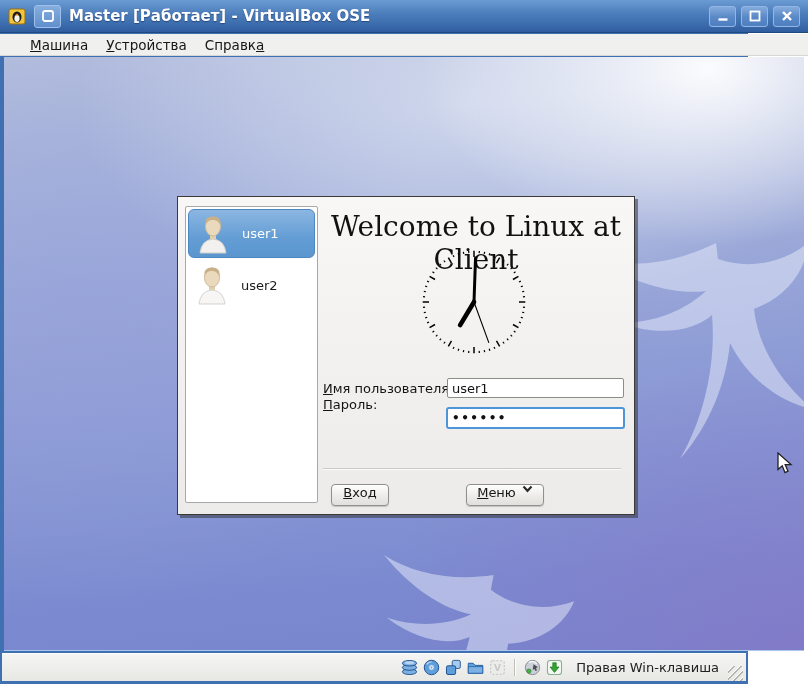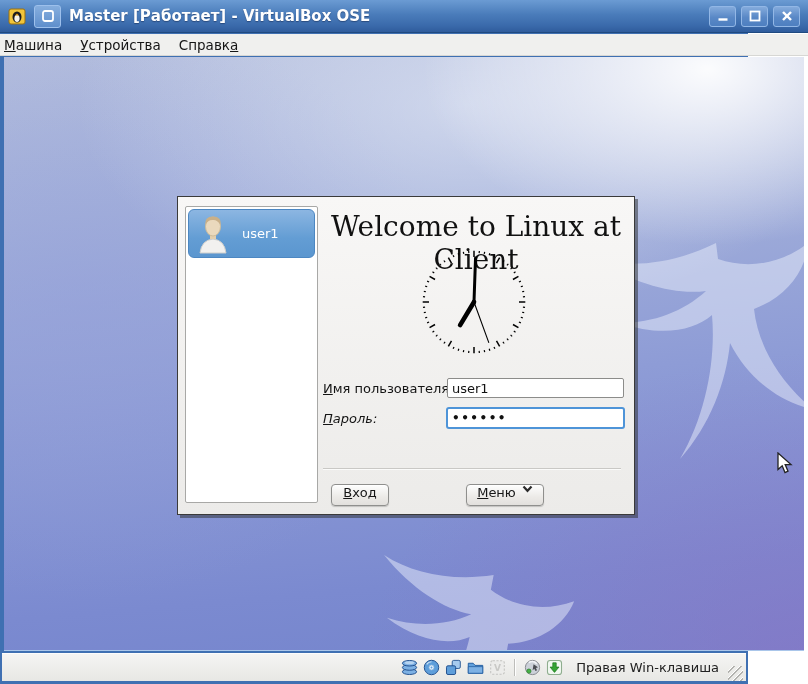--- a/index.html
+++ b/index.html
@@ -20,21 +20,21 @@
   .title-text { color:#fff; font-weight:bold; font-size:15px; text-shadow:0 1px 1px rgba(20,40,80,.5);
     white-space:nowrap; overflow:hidden; }
   .win-controls { margin-left:auto; display:flex; gap:5px; }
   .win-btn { width:27px; height:21px; border-radius:3px;
     background:linear-gradient(180deg,#84abdc,#5988c6 55%,#4e7fc0);
     border:1px solid #92b7e6; display:flex; align-items:center; justify-content:center; }
 
   
   .menubar { position:absolute; left:0; top:34px; width:808px; height:22px;
     background:#f0f0ee; border-bottom:1px solid #d7d7d4;
-    display:flex; align-items:center; gap:18px; padding-left:4px; font-size:13.5px; color:#161616; }
+    display:flex; align-items:center; gap:18px; padding-left:30px; font-size:13.5px; color:#161616; }
   .menu-item { cursor:default; }
 
   
   .viewport { position:absolute; left:4px; top:57px; width:800px; height:594px; overflow:hidden;
     border-bottom:1px solid #aac6ea;
     background:
       radial-gradient(420px 260px at 88% 2%, rgba(255,255,255,.95), rgba(255,255,255,0) 68%),
       radial-gradient(560px 300px at 58% 8%, rgba(236,241,250,.55), rgba(236,241,250,0) 70%),
       radial-gradient(760px 520px at 104% 104%, rgba(143,112,194,.55), rgba(143,112,194,0) 62%),
       radial-gradient(520px 420px at 10% 42%, rgba(148,160,218,.5), rgba(148,160,218,0) 70%),
@@ -145,20 +145,29 @@
 
       <div class="userlist">
         <div class="user-row selected">
           <svg class="avatar" viewBox="0 0 40 40">
             <path d="M7 39 Q8.5 26 20 25 Q31.5 26 33 39 Z" fill="#f2f1ef" stroke="#cfcecb"></path>
             <rect x="17" y="19" width="6" height="6" fill="#e2cfae"></rect>
             <ellipse cx="20" cy="12.5" rx="7.5" ry="9.5" fill="#ead9bd" stroke="#cdbc9a"></ellipse>
             <path d="M12.5 11 Q11 2.5 20 2.5 Q29 2.5 27.5 11 Q24 5.5 20 6 Q15 5.5 12.5 11 Z" fill="#c9b089"></path>
           </svg>
           <span>user1</span>
+        </div>
+        <div class="user-row">
+          <svg class="avatar" viewBox="0 0 40 40">
+            <path d="M7 39 Q8.5 26 20 25 Q31.5 26 33 39 Z" fill="#f7f6f4" stroke="#d4d3d0"></path>
+            <rect x="17" y="19" width="6" height="6" fill="#e2cfae"></rect>
+            <ellipse cx="20" cy="12.5" rx="7.5" ry="9.5" fill="#ead9bd" stroke="#cdbc9a"></ellipse>
+            <path d="M12.5 11 Q11 2.5 20 2.5 Q29 2.5 27.5 11 Q24 5.5 20 6 Q15 5.5 12.5 11 Z" fill="#c9b089"></path>
+          </svg>
+          <span>user2</span>
         </div>
       </div>
 
       <div class="greeting">Welcome to Linux at Client</div>
 
       <div class="clock-box">
         <svg id="clock-svg" width="110" height="110" viewBox="0 0 110 110">
             <line x1="55" y1="10" x2="55" y2="3.700000000000003" stroke="#000" stroke-width="1.5"></line>
             <line x1="60.14280039276855" y1="6.069522747880953" x2="60.362310165630625" y2="3.981026767607581" stroke="#000" stroke-width="1.2"></line>
             <line x1="65.22925518823376" y1="6.875138043896754" x2="65.66586973895105" y2="4.821028082355774" stroke="#000" stroke-width="1.2"></line>
@@ -222,21 +231,21 @@
             <line x1="55" y1="55" x2="55" y2="28" stroke="#000" stroke-width="4.6" transform="rotate(211 55 55)" stroke-linecap="round"></line>
             <line x1="55" y1="55" x2="55" y2="11" stroke="#000" stroke-width="3" transform="rotate(2 55 55)" stroke-linecap="round"></line>
             <line x1="55" y1="55" x2="55" y2="12" stroke="#000" stroke-width="1.1" transform="rotate(160 55 55)" stroke-linecap="round"></line>
             <circle cx="55" cy="55" r="2" fill="#000"></circle>
           </svg>
       </div>
 
       <label class="field-label" style="top:184px;"><span></span><u>И</u><span>мя пользователя:</span></label>
       <input class="text-input" style="top: 181px;" type="text" value="user1">
 
-      <label class="field-label" style="top:214px;font-style:italic;"><span></span><u>П</u><span>ароль:</span></label>
+      <label class="field-label" style="top:200px;"><span></span><u>П</u><span>ароль:</span></label>
       <input class="text-input focused" style="top: 210px;" type="text" value="••••••">
 
       <div class="separator"></div>
 
       <button class="dlg-btn btn-login">
           <span><span></span><u>В</u><span>ход</span></span>
         </button>
       <button class="dlg-btn btn-menu">
           <span><span></span><u>М</u><span>еню</span></span>
         <svg width="11" height="8" viewBox="0 0 11 8">

